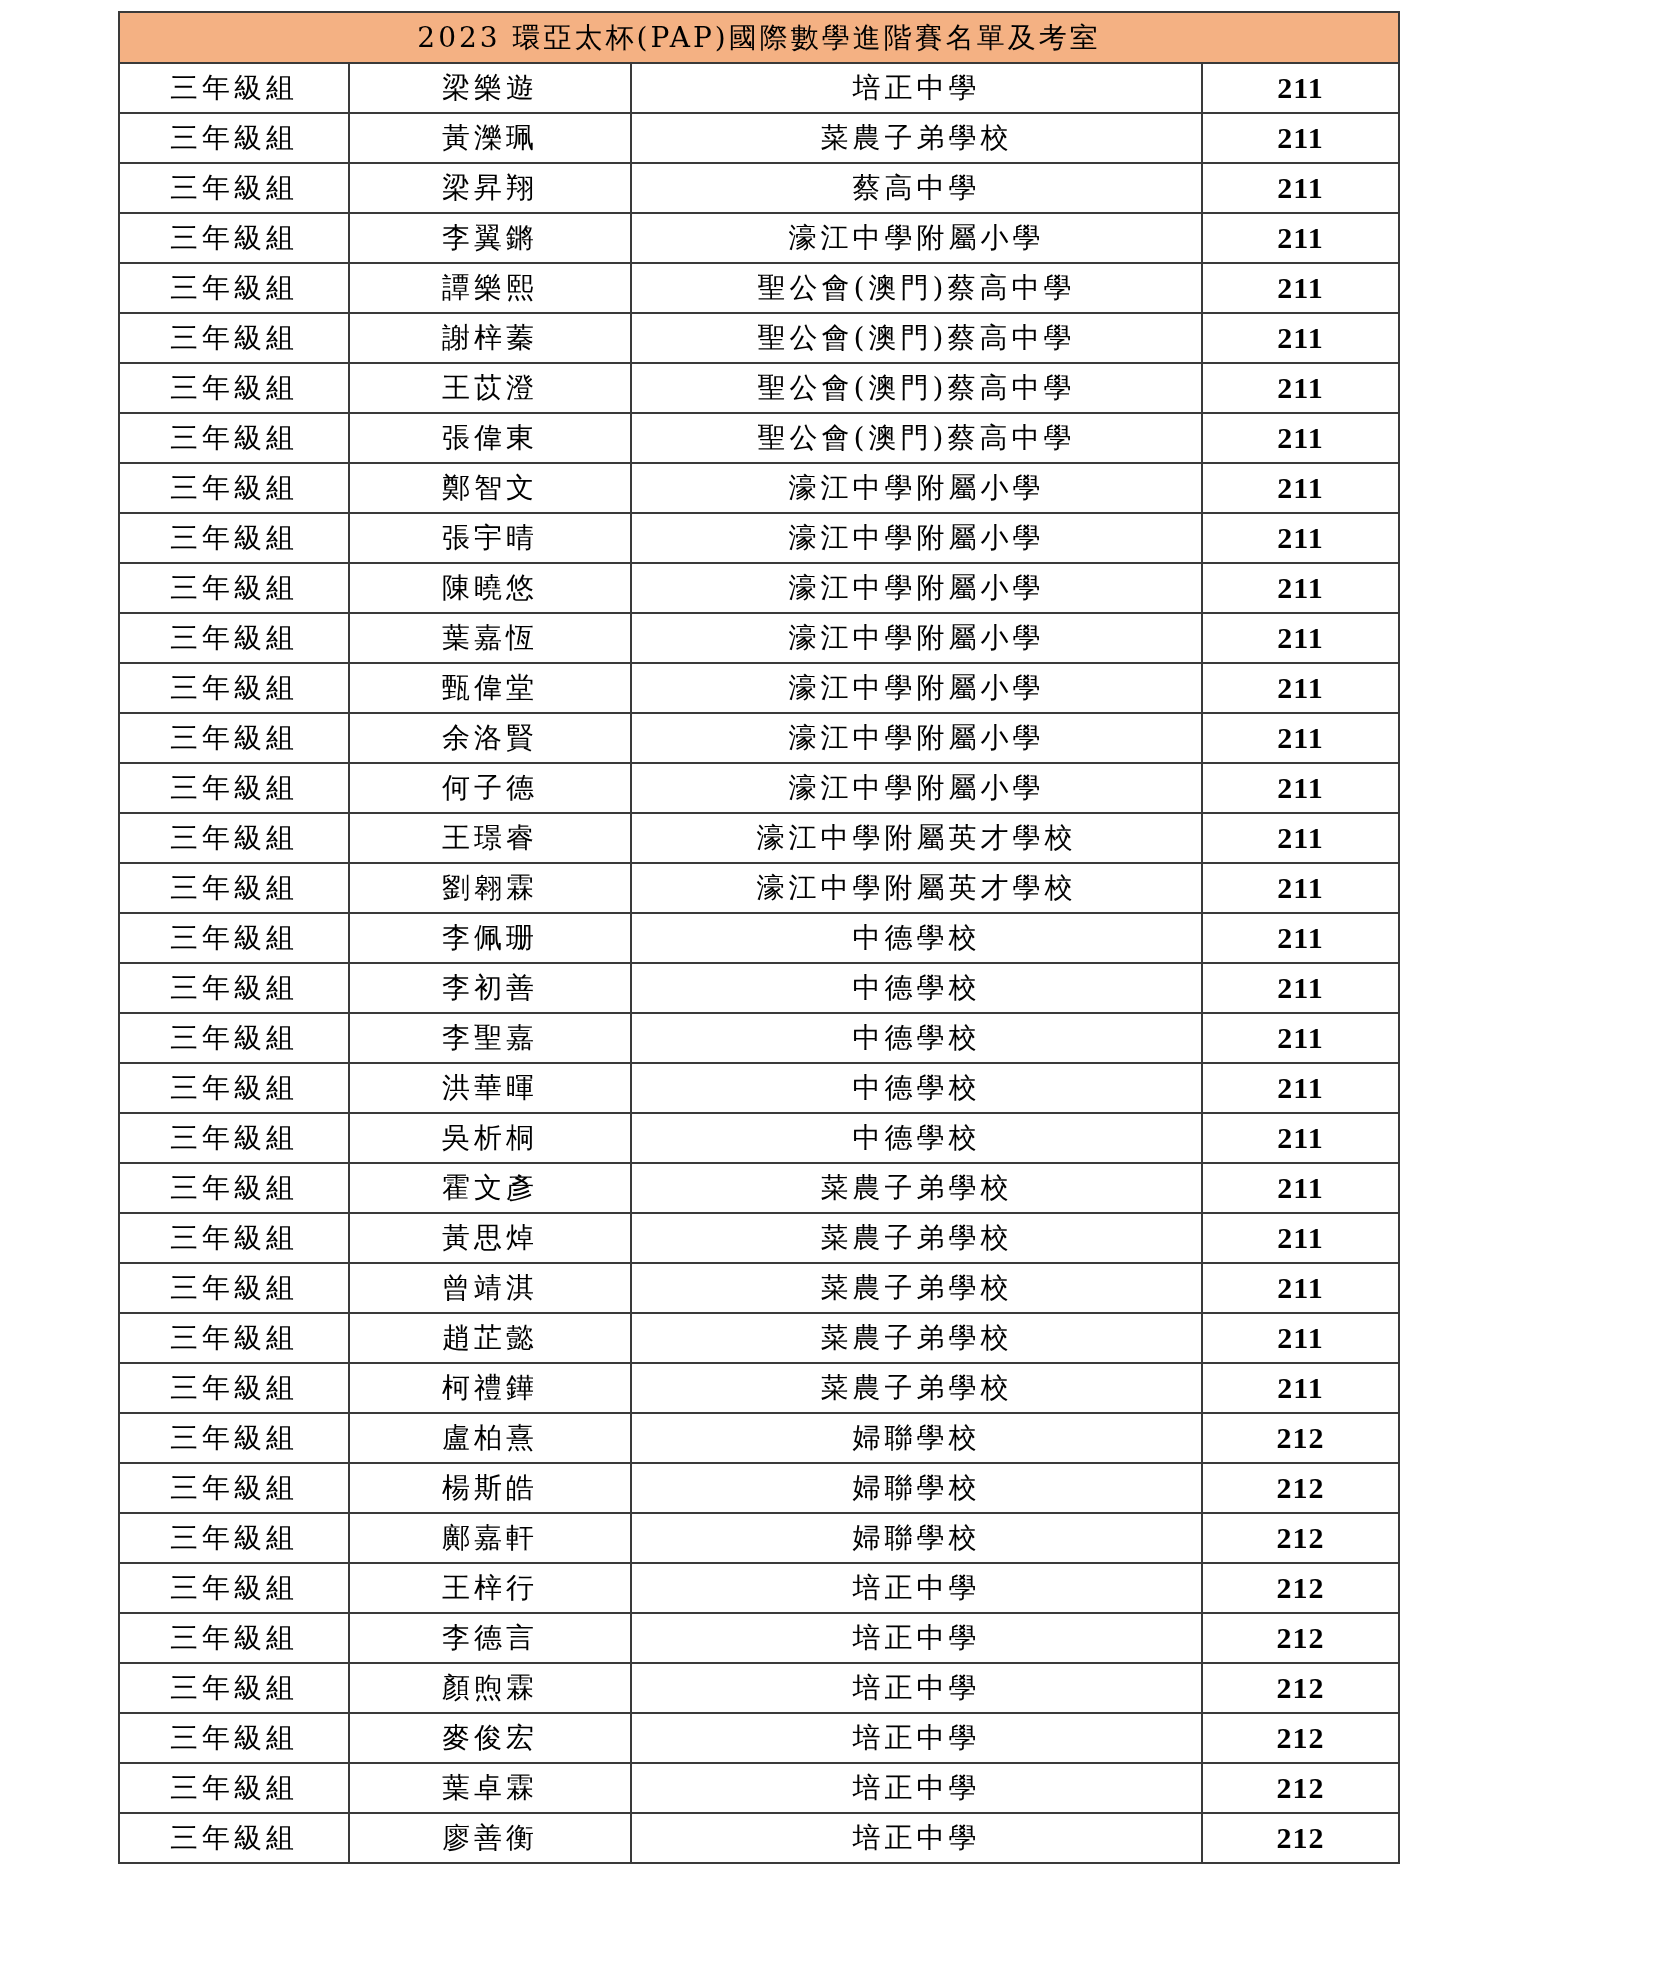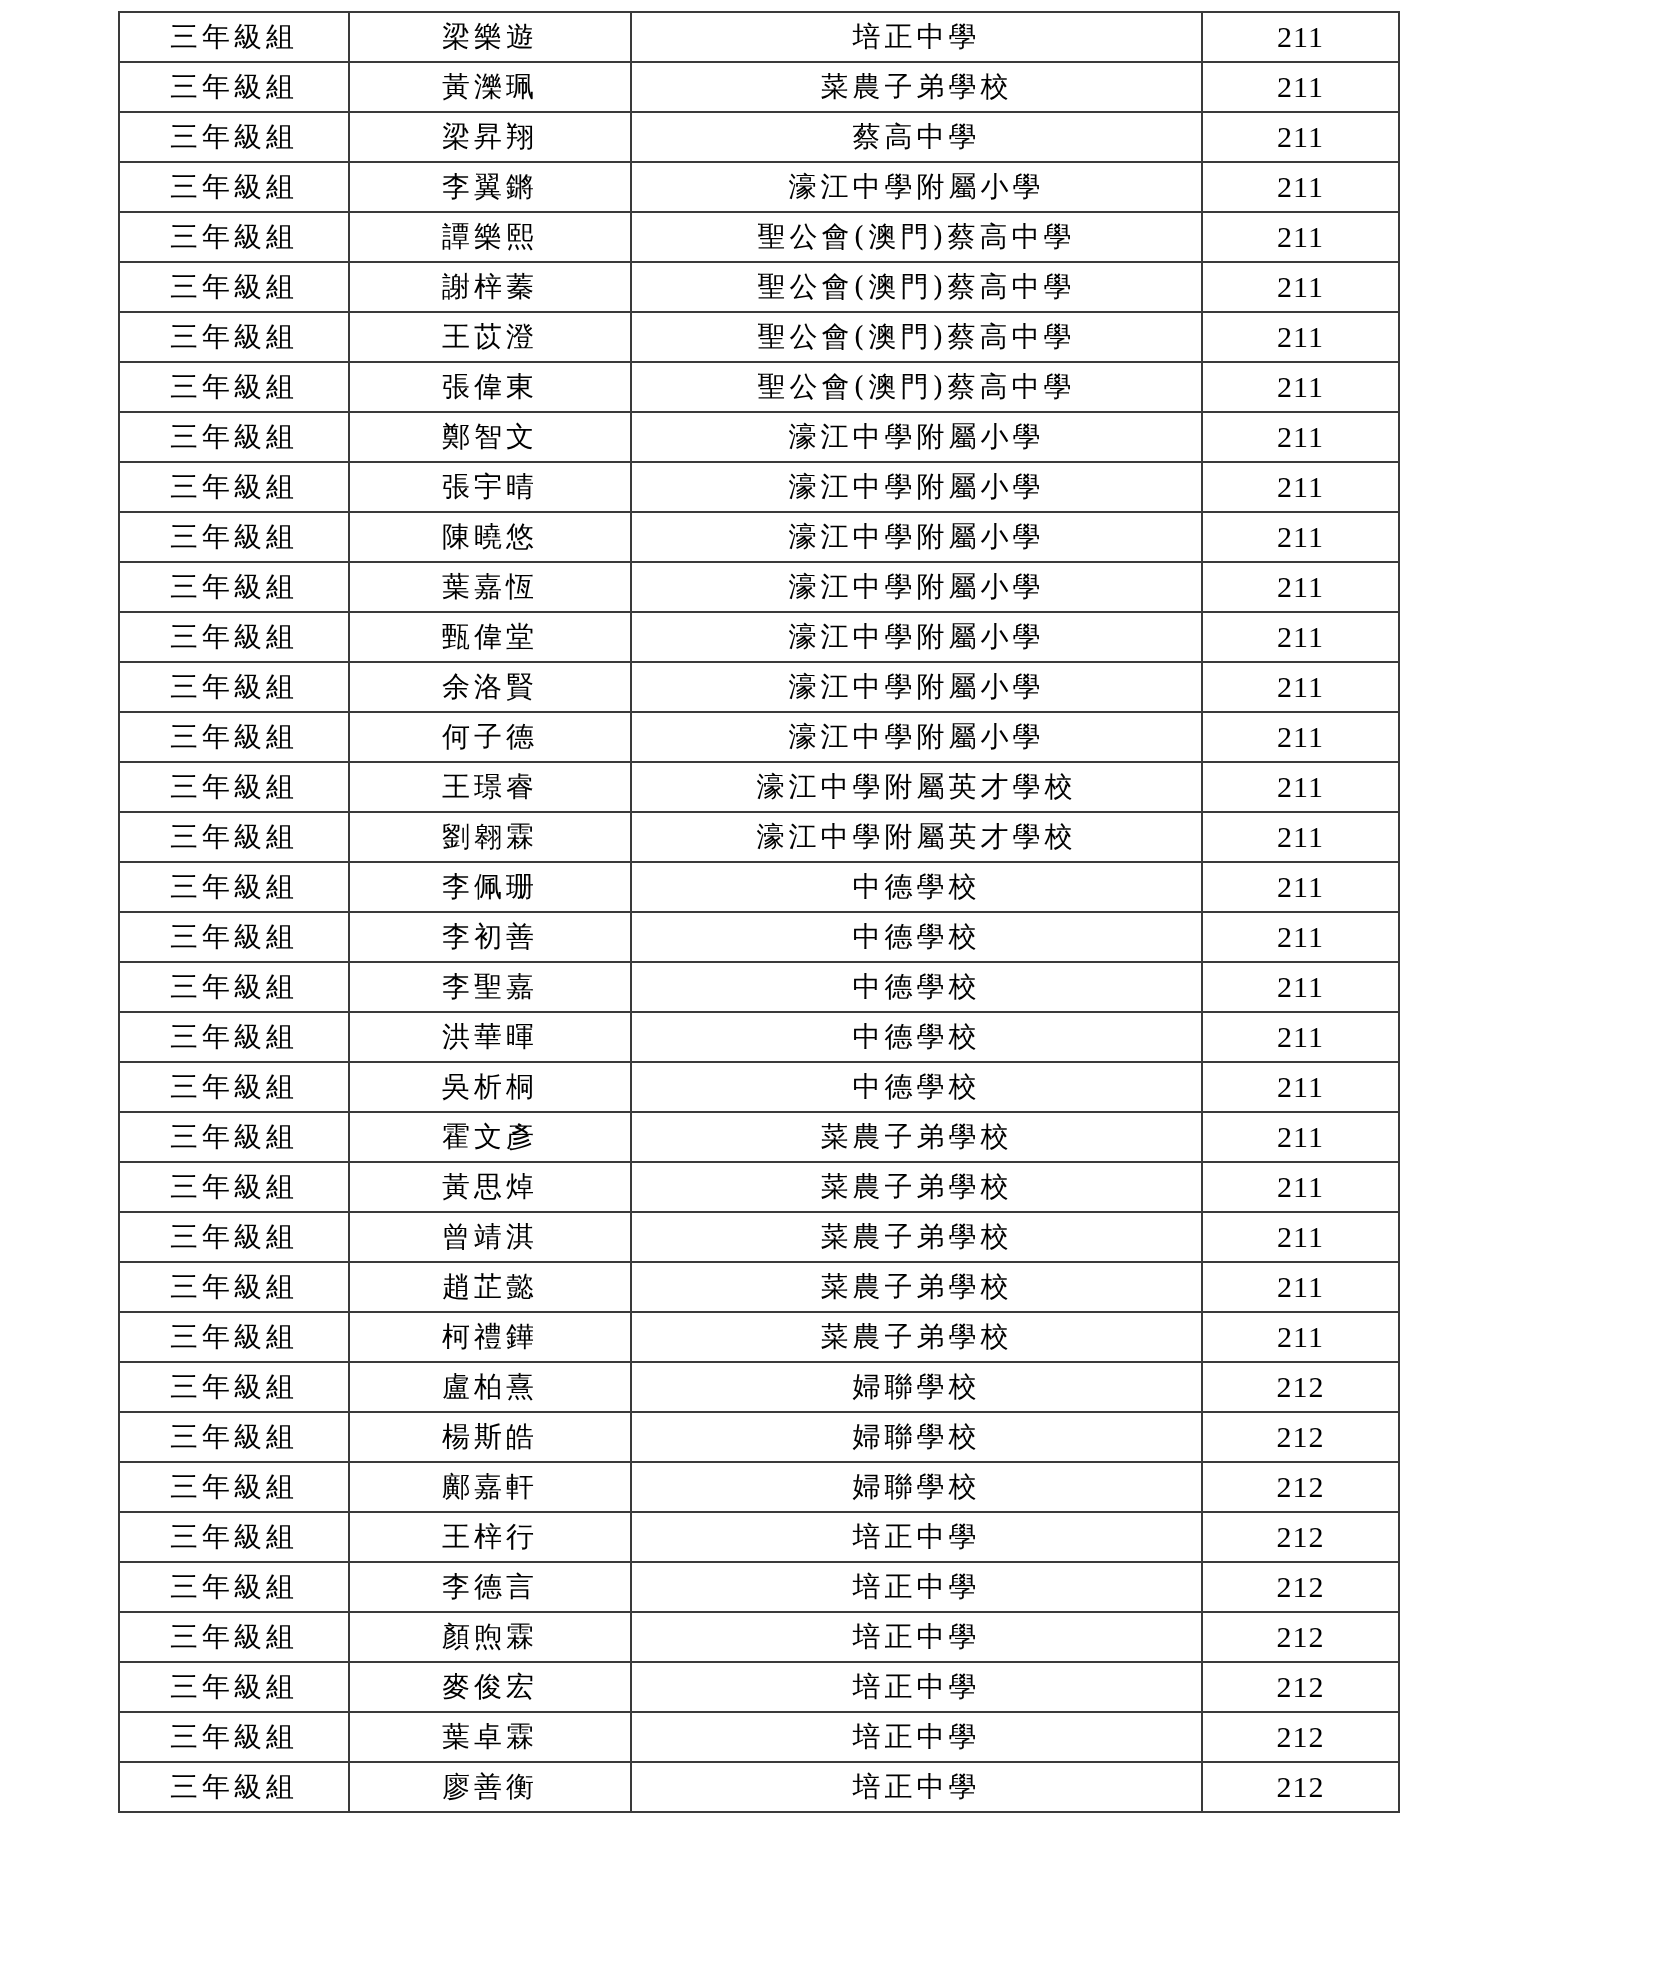--- a/index.html
+++ b/index.html
@@ -17,33 +17,36 @@
   .sheet td, .sheet th {
     border: 2px solid #3a3a3a;
     text-align: center; vertical-align: middle;
     padding: 0; height: 48px;
     font-size: 28px; font-weight: normal; letter-spacing: 4px;
     white-space: nowrap; overflow: hidden;
   }
   .sheet .title-cell {
     background: #F4B183; height: 49px; font-size: 28px; letter-spacing: 3px;
   }
-  .sheet .num { font-family: "Liberation Serif", "DejaVu Serif", serif; letter-spacing: 1px; font-size: 30px; }
+  .sheet .num { font-family: "Liberation Serif", "DejaVu Serif", serif; letter-spacing: 1px; font-size: 30px; font-weight: bold; }
 </style>
 </head>
 <body>
 
 <table class="sheet">
   <colgroup>
       <col class="c1">
       <col class="c2">
       <col class="c3">
       <col class="c4">
     </colgroup>
   <thead>
+    <tr>
+      <th class="title-cell" colspan="4">2023 環亞太杯(PAP)國際數學進階賽名單及考室</th>
+    </tr>
   </thead>
   <tbody id="rows">
       <tr>
         <td>三年級組</td>
         <td>梁樂遊</td>
         <td>培正中學</td>
         <td class="num">211</td>
       </tr>
       <tr>
         <td>三年級組</td>

